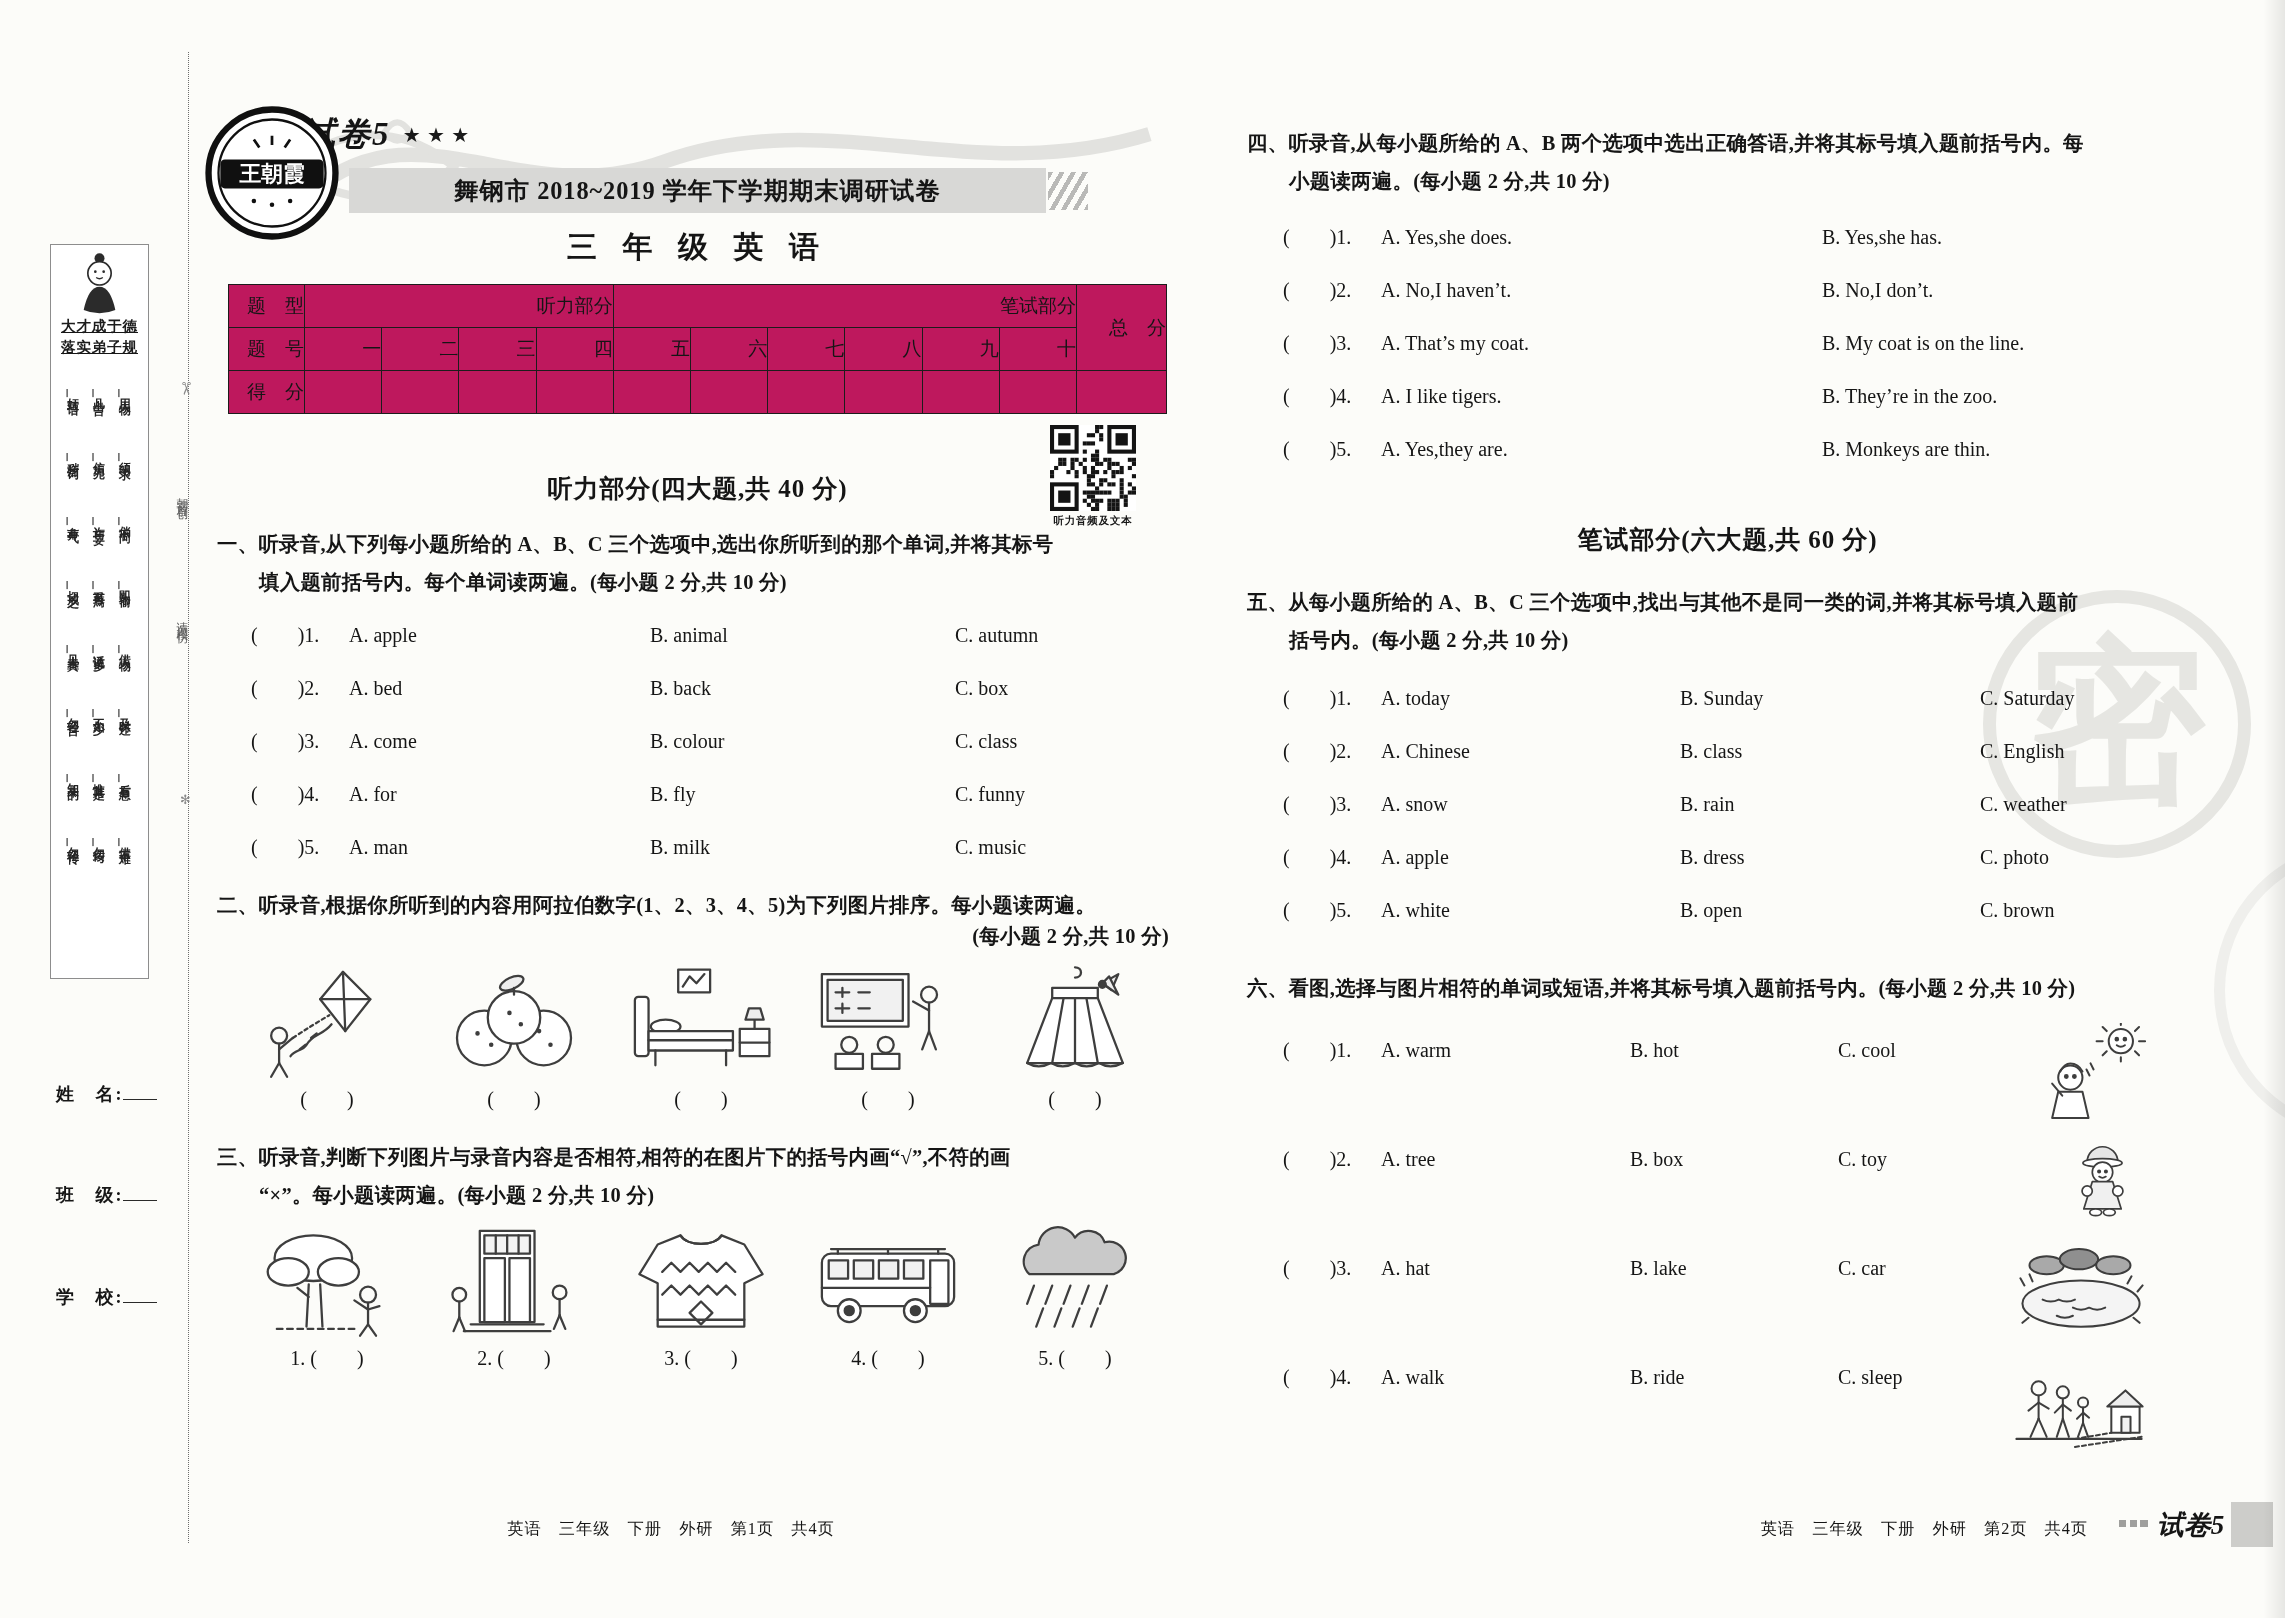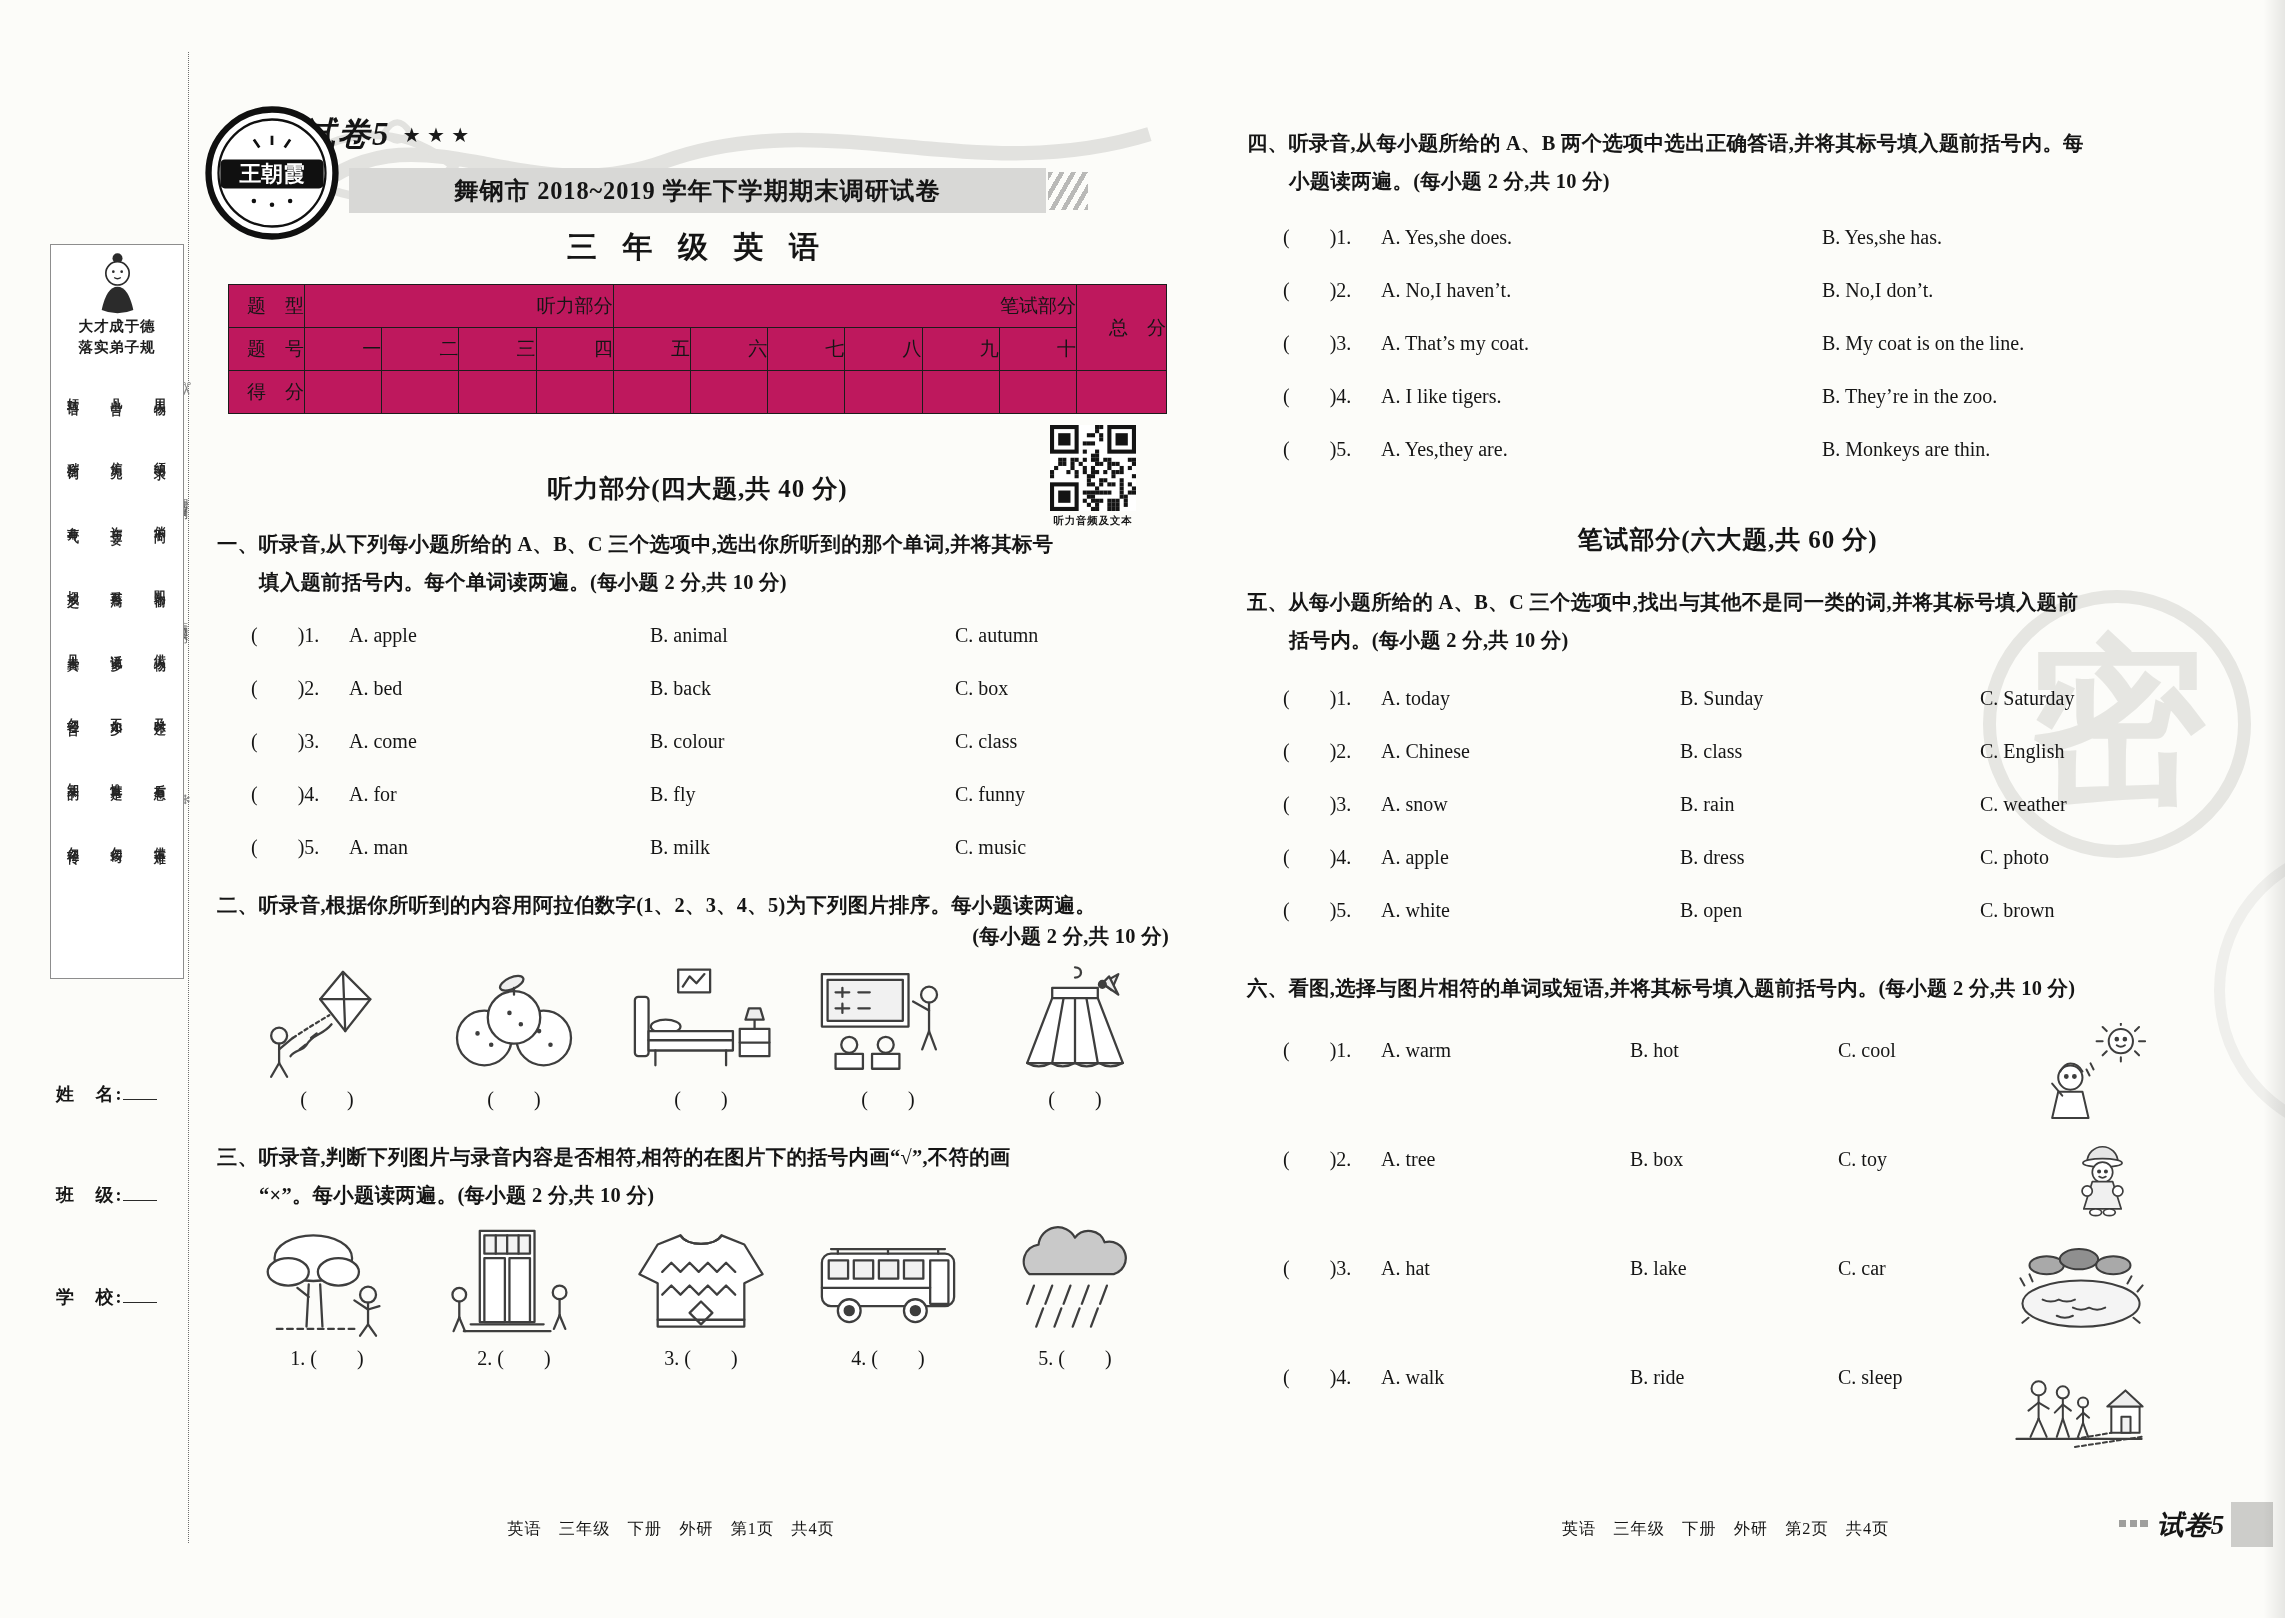--- a/index.html
+++ b/index.html
@@ -15,22 +15,22 @@
     font-size:177px;font-weight:bold;color:#e6e6e2;z-index:0;user-select:none;}
   .watermark2{position:absolute;left:2214px;top:841px;width:299px;height:299px;
     border:11.8px solid #efefec;border-radius:50%;z-index:0;}
 
   
   .binding-line{position:absolute;left:188px;top:52px;height:1491px;border-left:1.8px dotted #6d6d6d;z-index:1;}
   .binding-mark{position:absolute;color:#8a8a8a;font-size:18px;z-index:2;
     font-family:"DejaVu Sans",sans-serif;}
   .binding-text{position:absolute;writing-mode:vertical-rl;text-orientation:upright;
     font-size:11.8px;color:#5c5c5c;letter-spacing:3.6px;z-index:2;}
-  .sidebar-box{position:absolute;left:50px;top:244px;width:134px;height:735px;
-    border:1.8px solid #8d8d8d;background:#ffffff;z-index:2;padding:5.4px 3.6px;text-align:center;}
+  .sidebar-box{position:absolute;left:50px;top:244px;width:99px;height:735px;
+    border:1.8px solid #8d8d8d;background:#ffffff;z-index:2;padding:5.4px 3.6px;text-align:center;text-decoration:underline;}
   .sidebar-box .motto{font-size:14.5px;font-weight:bold;letter-spacing:0.9px;color:#1c1c1c;margin-top:1.8px;}
   .phrase-row{display:flex;justify-content:space-between;padding:0 11px;margin-top:8.1px;}
   .phrase{writing-mode:vertical-rl;text-orientation:upright;font-size:11.8px;font-weight:600;
     letter-spacing:2.7px;color:#242424;height:56px;}
   .field{position:absolute;left:56px;z-index:2;font-size:18px;font-weight:bold;letter-spacing:1.8px;color:#161616;}
   .field .fill-line{display:inline-block;width:34px;border-bottom:1.8px solid #2a2a2a;height:18px;}
 
   
   .swirl{left:276px;top:78px;z-index:1;}
   .logo{left:204px;top:105px;z-index:3;}
@@ -73,21 +73,21 @@
   .fig{display:flex;flex-direction:column;align-items:center;width:170px;}
   .fig svg{width:156px;height:114px;}
   .fig .slot{margin-top:9px;font-size:20px;white-space:pre;}
 
   .q6-row{position:relative;height:109px;margin-top:0;}
   .q6-row .q-row{margin-top:0;padding-top:9px;}
   .q6-img{position:absolute;right:51px;top:-3.6px;width:141px;height:101px;}
 
   .footer{position:absolute;top:1518px;font-size:16.3px;letter-spacing:0.9px;z-index:2;}
   .footer-left{left:214px;width:914px;text-align:center;}
-  .footer-right{left:1305px;width:841px;text-align:center;}
+  .footer-right{left:1247px;width:841px;text-align:right;}
 
   .corner{position:absolute;right:12.7px;top:1502px;z-index:3;display:flex;align-items:center;}
   .corner .blocks span{display:inline-block;width:7.2px;height:7.2px;background:#9f9f9d;margin:1.8px;}
   .corner .corner-label{font-size:27px;font-weight:bold;font-style:italic;margin:0 7.2px;}
   .corner .corner-band{width:42px;height:45px;background:#cdcdca;}
 
   .qr-wrap{left:1048px;top:425px;z-index:3;width:90px;text-align:center;}
   .qr-wrap svg{width:86px;height:86px;margin:0 auto;background:#fff;}
   .qr-caption{font-size:10.4px;margin-top:2.7px;letter-spacing:0.9px;font-weight:bold;}
 

